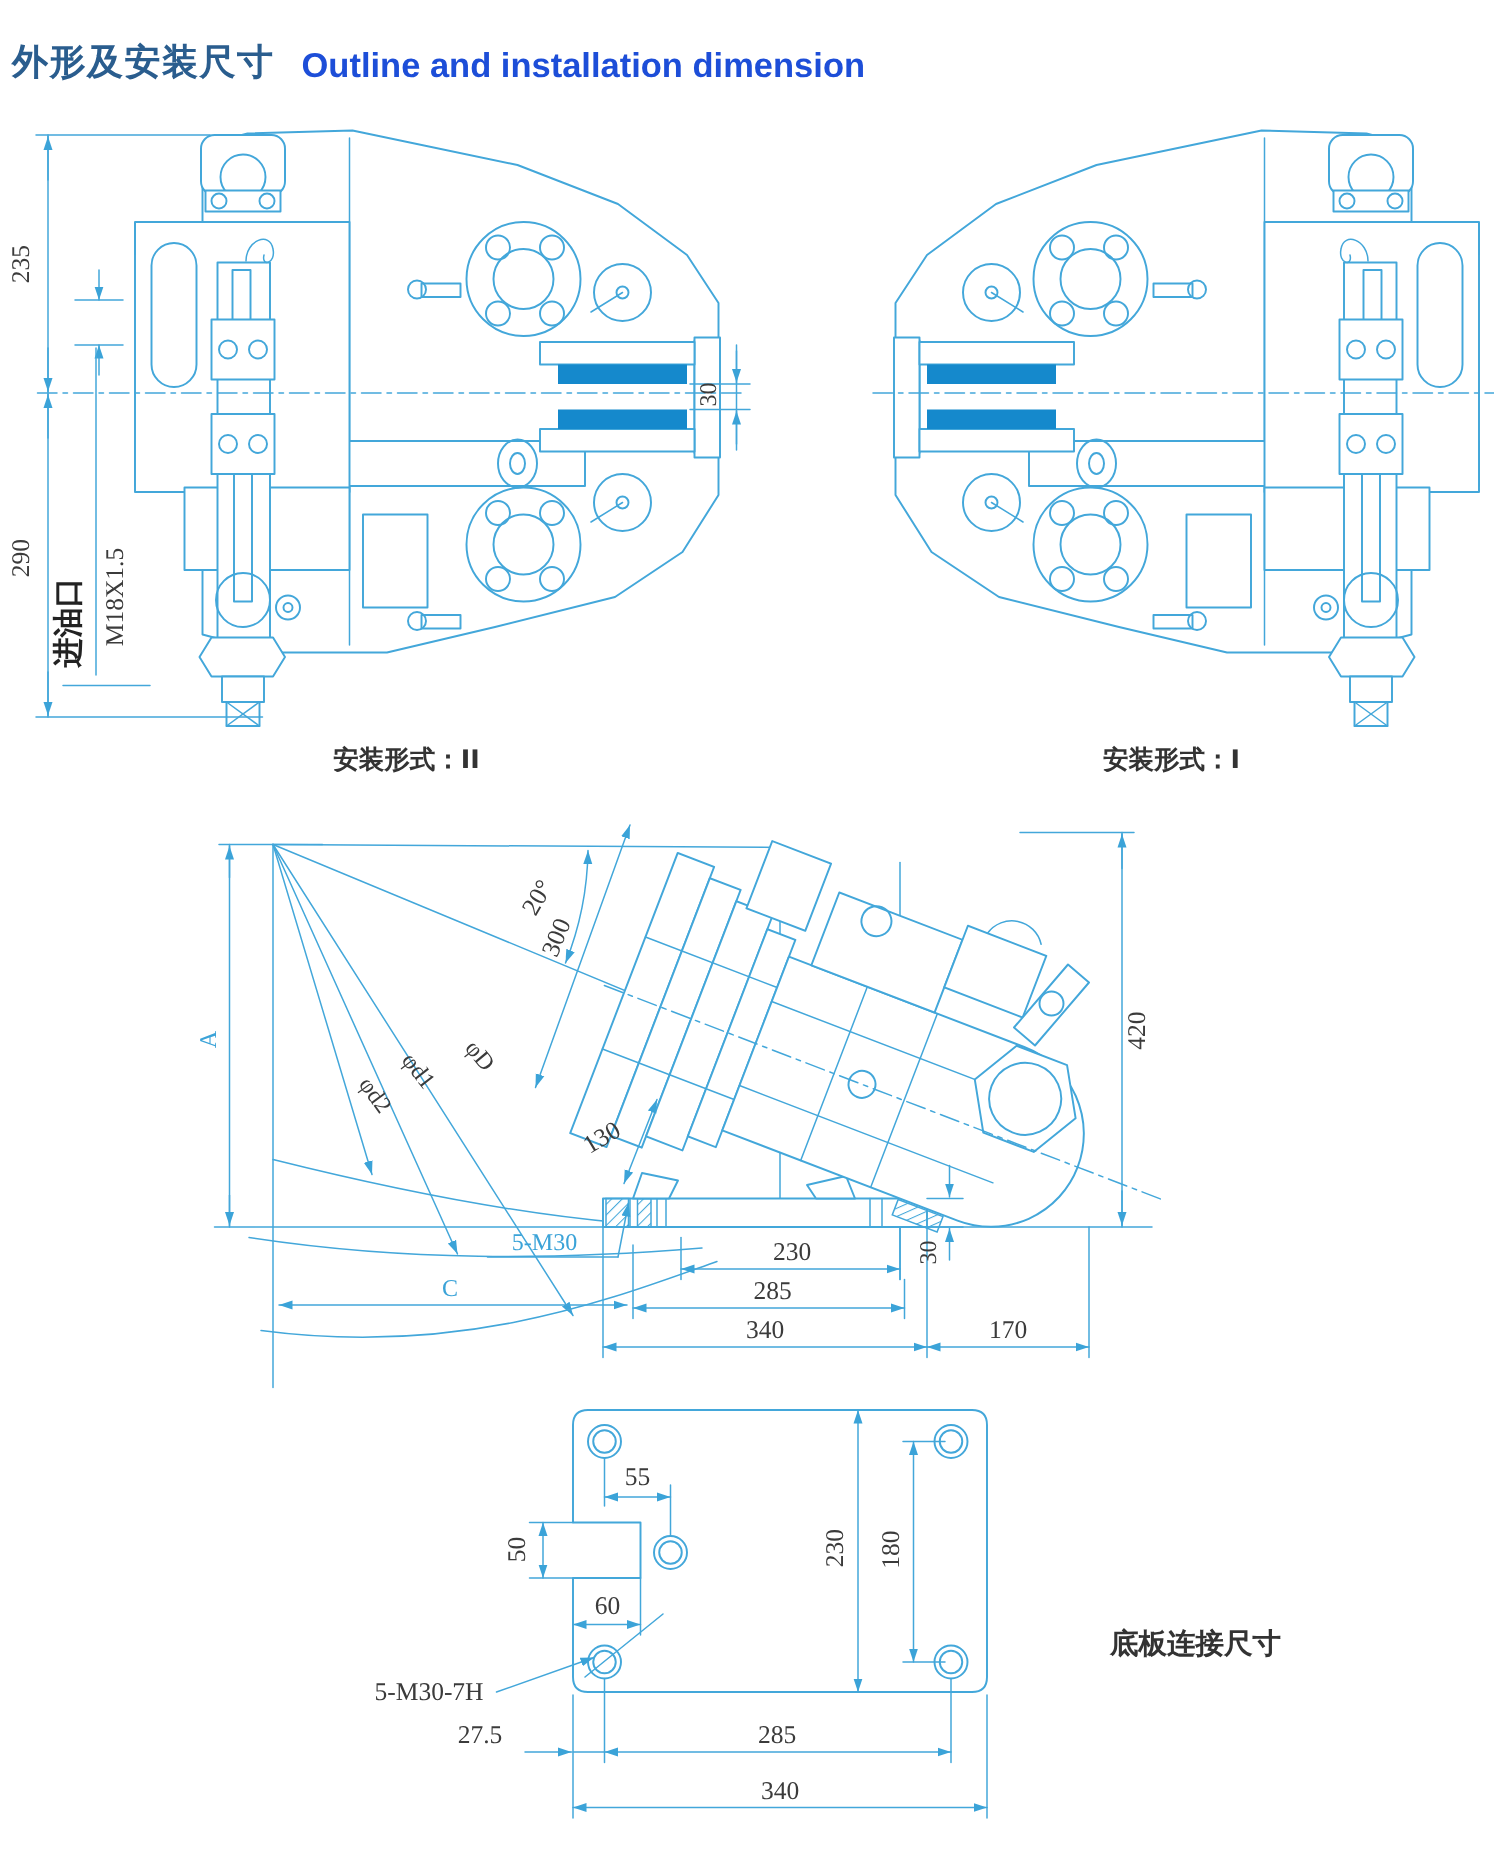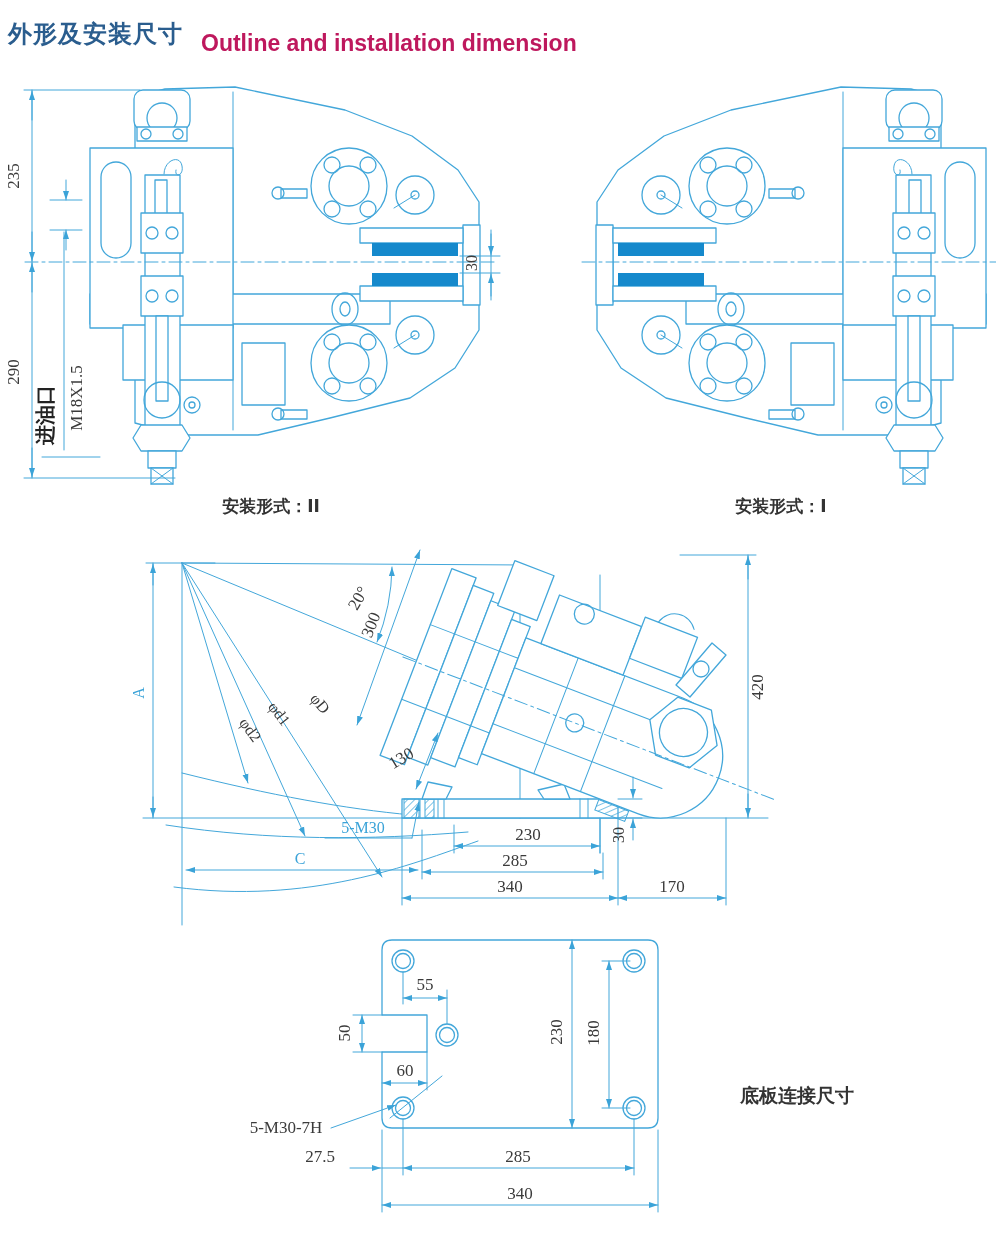--- a/index.html
+++ b/index.html
@@ -1,20 +1,20 @@
 <!DOCTYPE html>
 <html><head>
 <meta charset="utf-8">
 <style>
   html,body{margin:0;padding:0;background:#ffffff;}
   #page{position:relative;width:1000px;height:1250px;background:#fff;overflow:hidden;
         font-family:"Liberation Sans","DejaVu Sans",sans-serif;}
-  #title{position:absolute;left:8px;top:10px;display:flex;gap:18px;align-items:center;}
+  #title{position:absolute;left:8px;top:10px;display:flex;gap:18px;align-items:flex-end;}
   #title .zh{font-size:24px;font-weight:bold;color:#2a5d8e;letter-spacing:1px;}
-  #title .en{font-size:23px;font-weight:bold;color:#be185d;margin-top:20px;}
+  #title .en{font-size:23px;font-weight:bold;color:#1d4ed8;margin-top:20px;}
   .drawing{position:absolute;}
   
   .ln{stroke:#43a7da;fill:none;stroke-width:1.3;stroke-linejoin:round;stroke-linecap:round;}
   .wh{fill:#ffffff;}
   .thin{stroke-width:1;}
   .cl{stroke-dasharray:13 4 3 4;stroke-width:1;}
   .pad{fill:#1589cc;stroke:none;}
   text{text-anchor:middle;}
   .dim{font:16px "Liberation Serif","DejaVu Serif",serif;fill:#3b3b3b;stroke:none;}
   .big{font-size:17px;}

